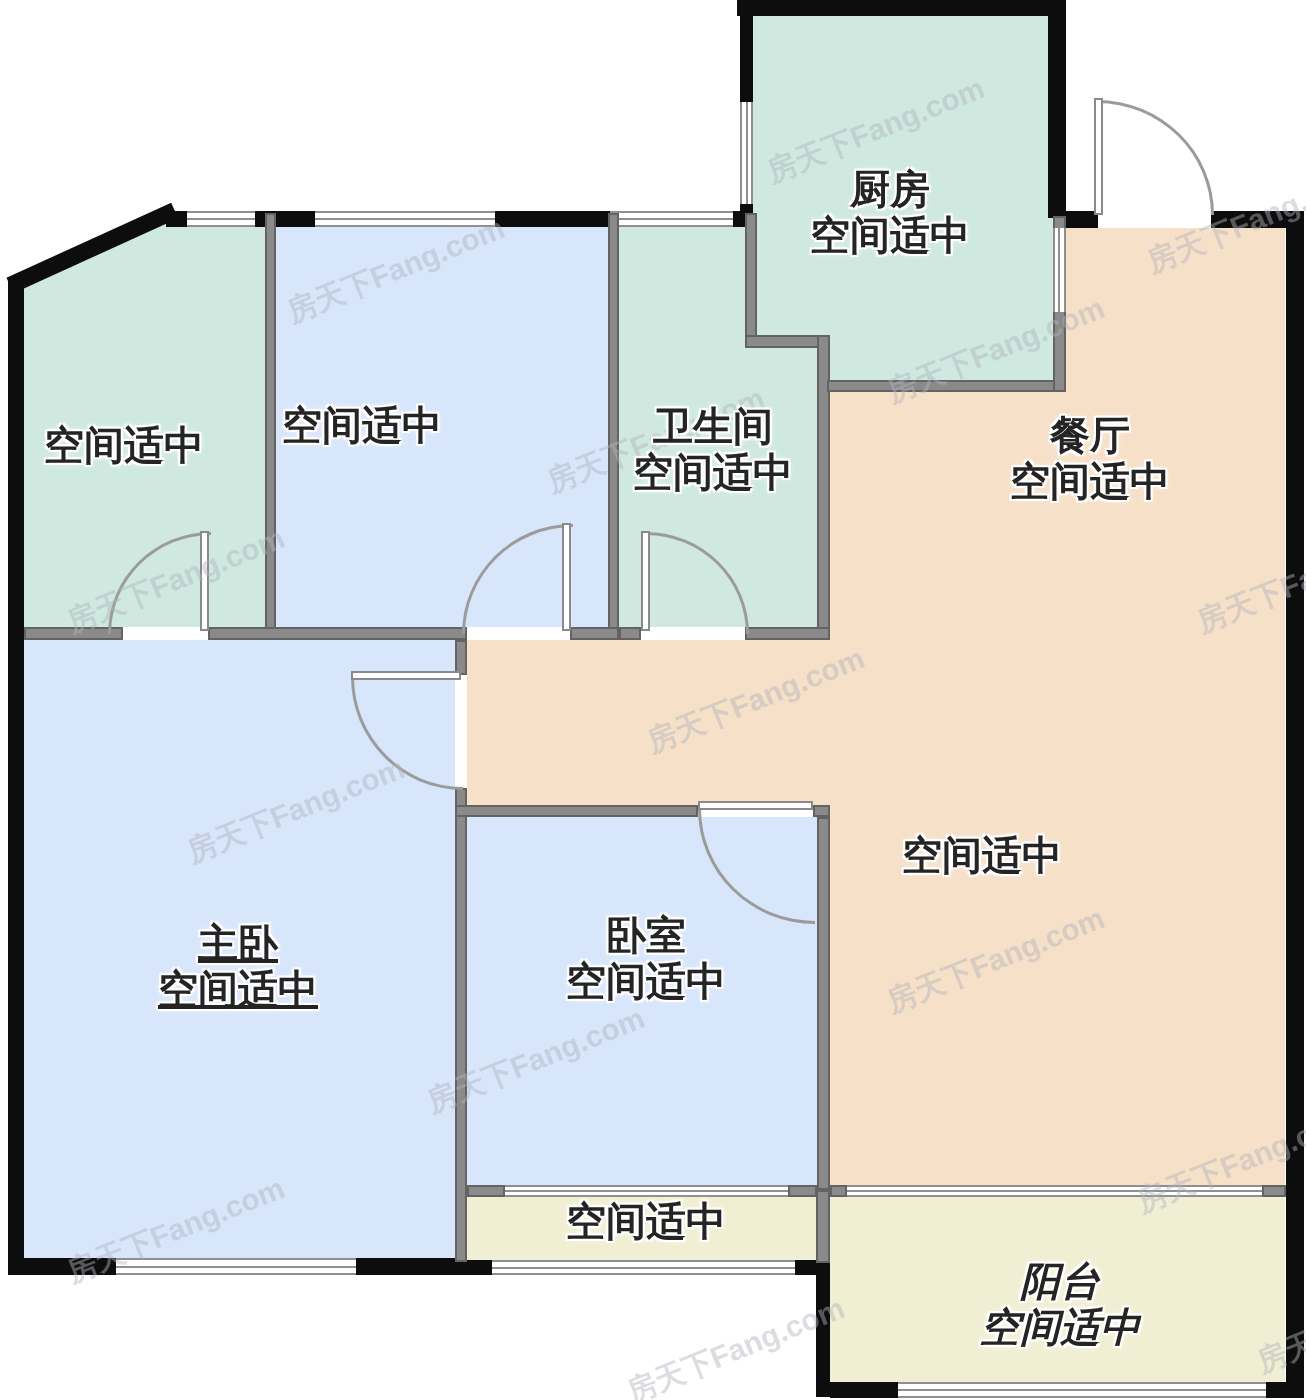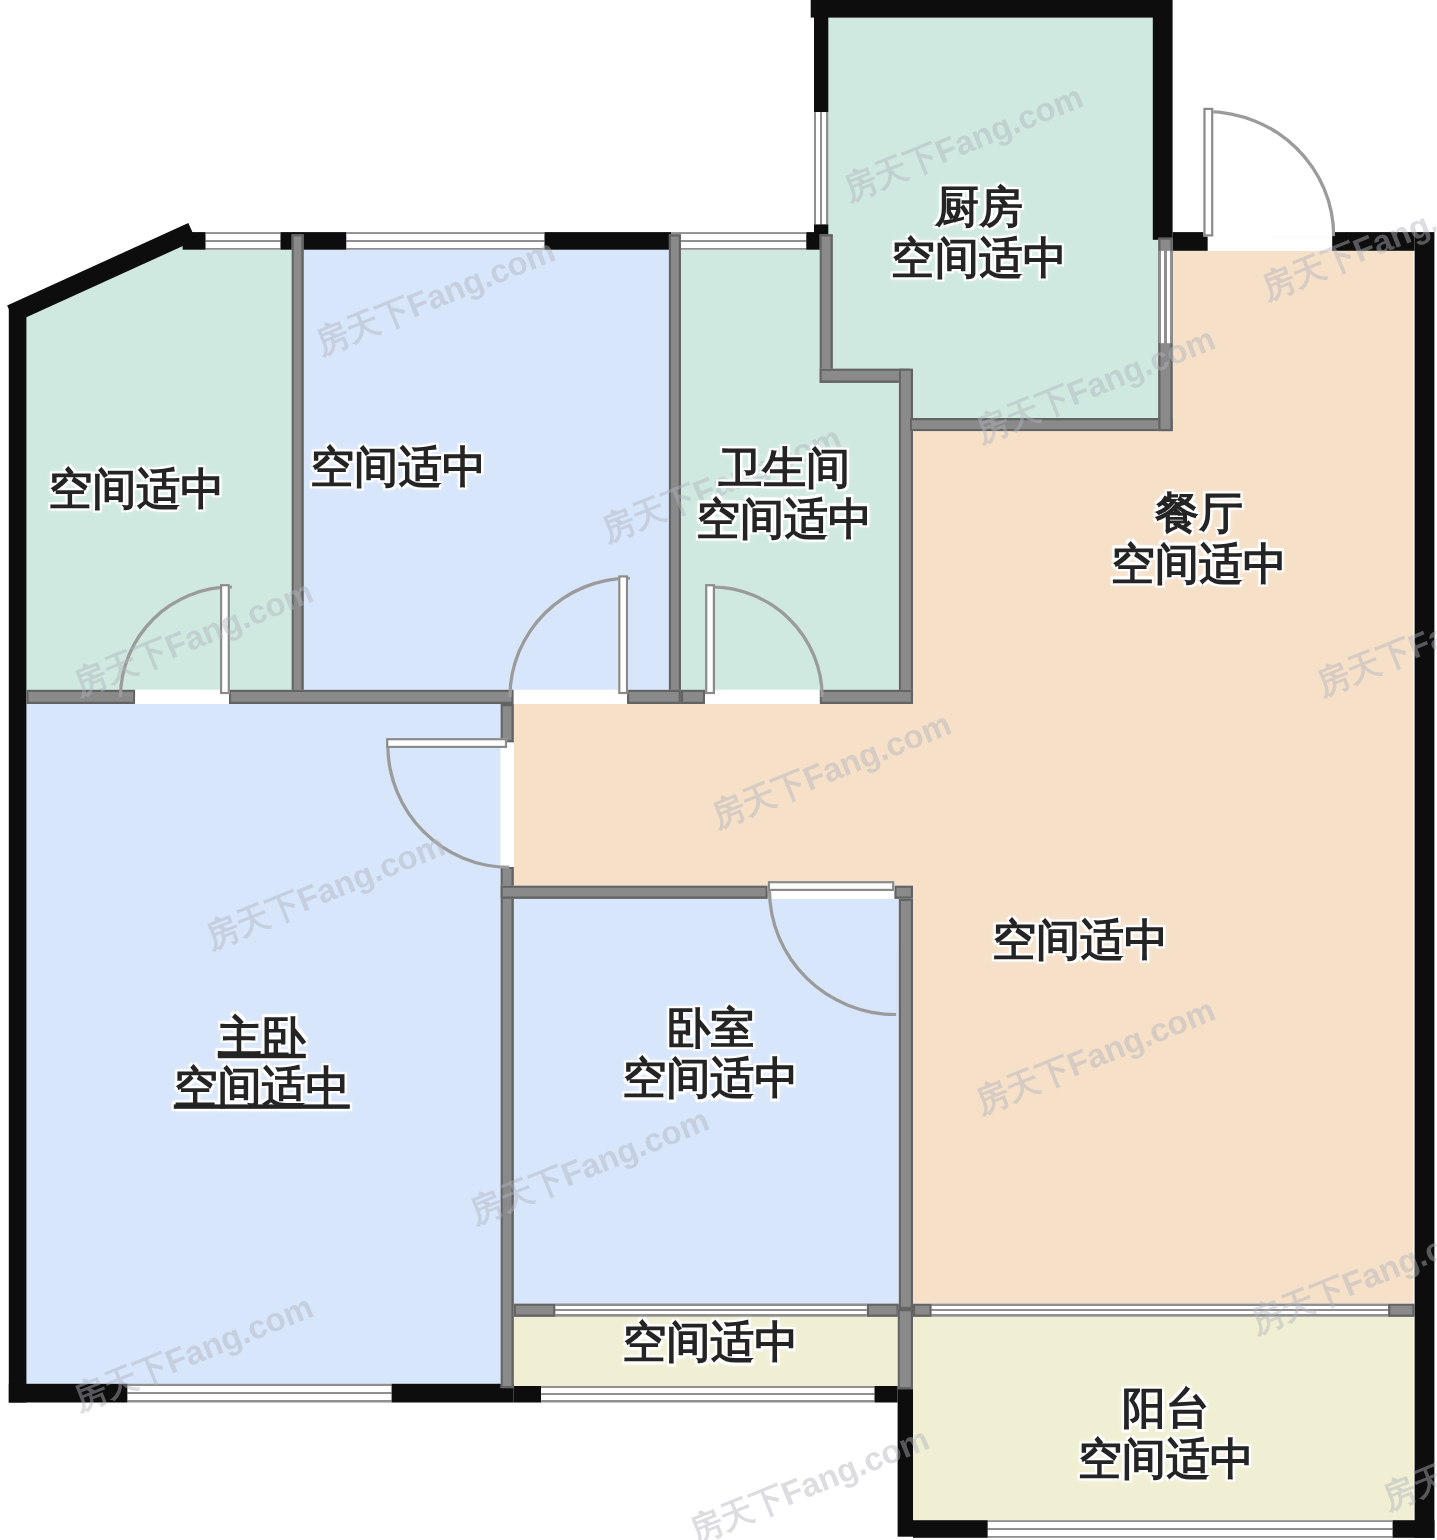--- a/index.html
+++ b/index.html
@@ -145,36 +145,36 @@
   <div class="lbl" style="left:124px;top:422px;">
     <div>空间适中</div>
   </div>
   <div class="lbl" style="left:362px;top:402px;">
     <div>空间适中</div>
   </div>
   <div class="lbl" style="left:713px;top:403px;text-align:center;">
     <div>卫生间</div>
     <div>空间适中</div>
   </div>
-  <div class="lbl" style="left:1090px;top:444px;">
+  <div class="lbl" style="left:1090px;top:412px;">
     <div>餐厅</div>
     <div>空间适中</div>
   </div>
   <div class="lbl" style="left:238px;top:920px;text-decoration:underline;">
     <div>主卧</div>
     <div>空间适中</div>
   </div>
   <div class="lbl" style="left:646px;top:912px;">
     <div>卧室</div>
     <div>空间适中</div>
   </div>
   <div class="lbl" style="left:982px;top:832px;">
     <div>空间适中</div>
   </div>
   <div class="lbl" style="left:646px;top:1198px;">
     <div>空间适中</div>
   </div>
-  <div class="lbl" style="left:1060px;top:1258px;">
+  <div class="lbl" style="left:1060px;top:1258px;font-style:italic;">
     <div>阳台</div>
     <div>空间适中</div>
   </div>
 
 </div>
 
 </body></html>

